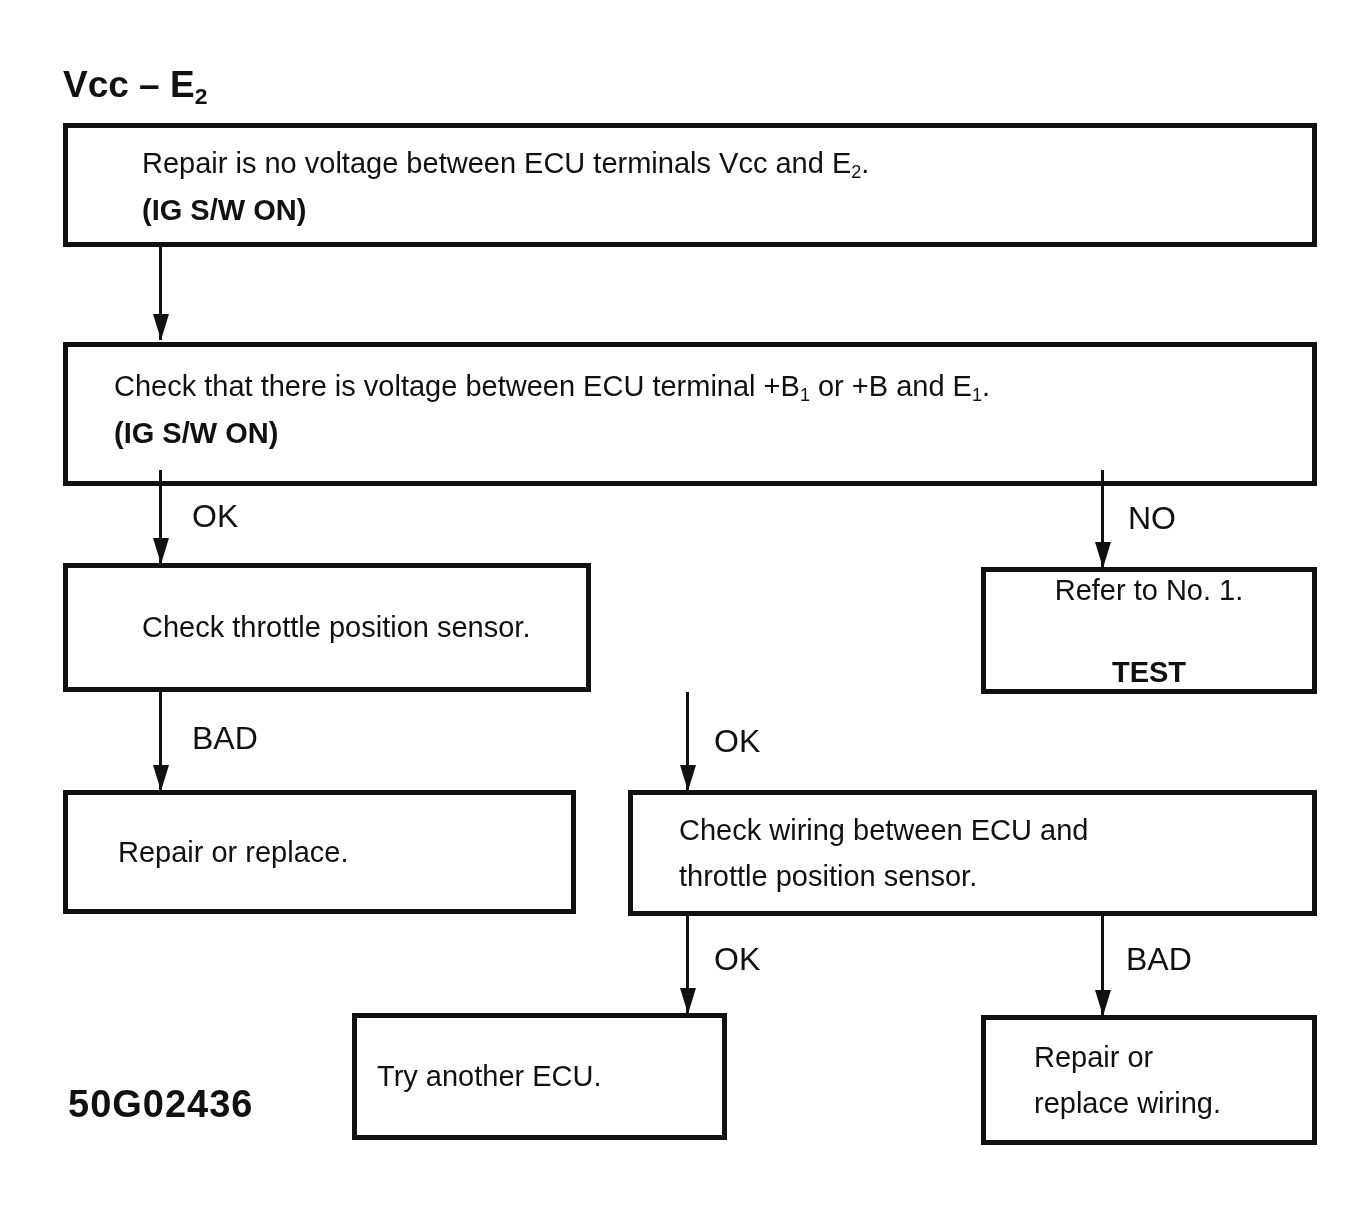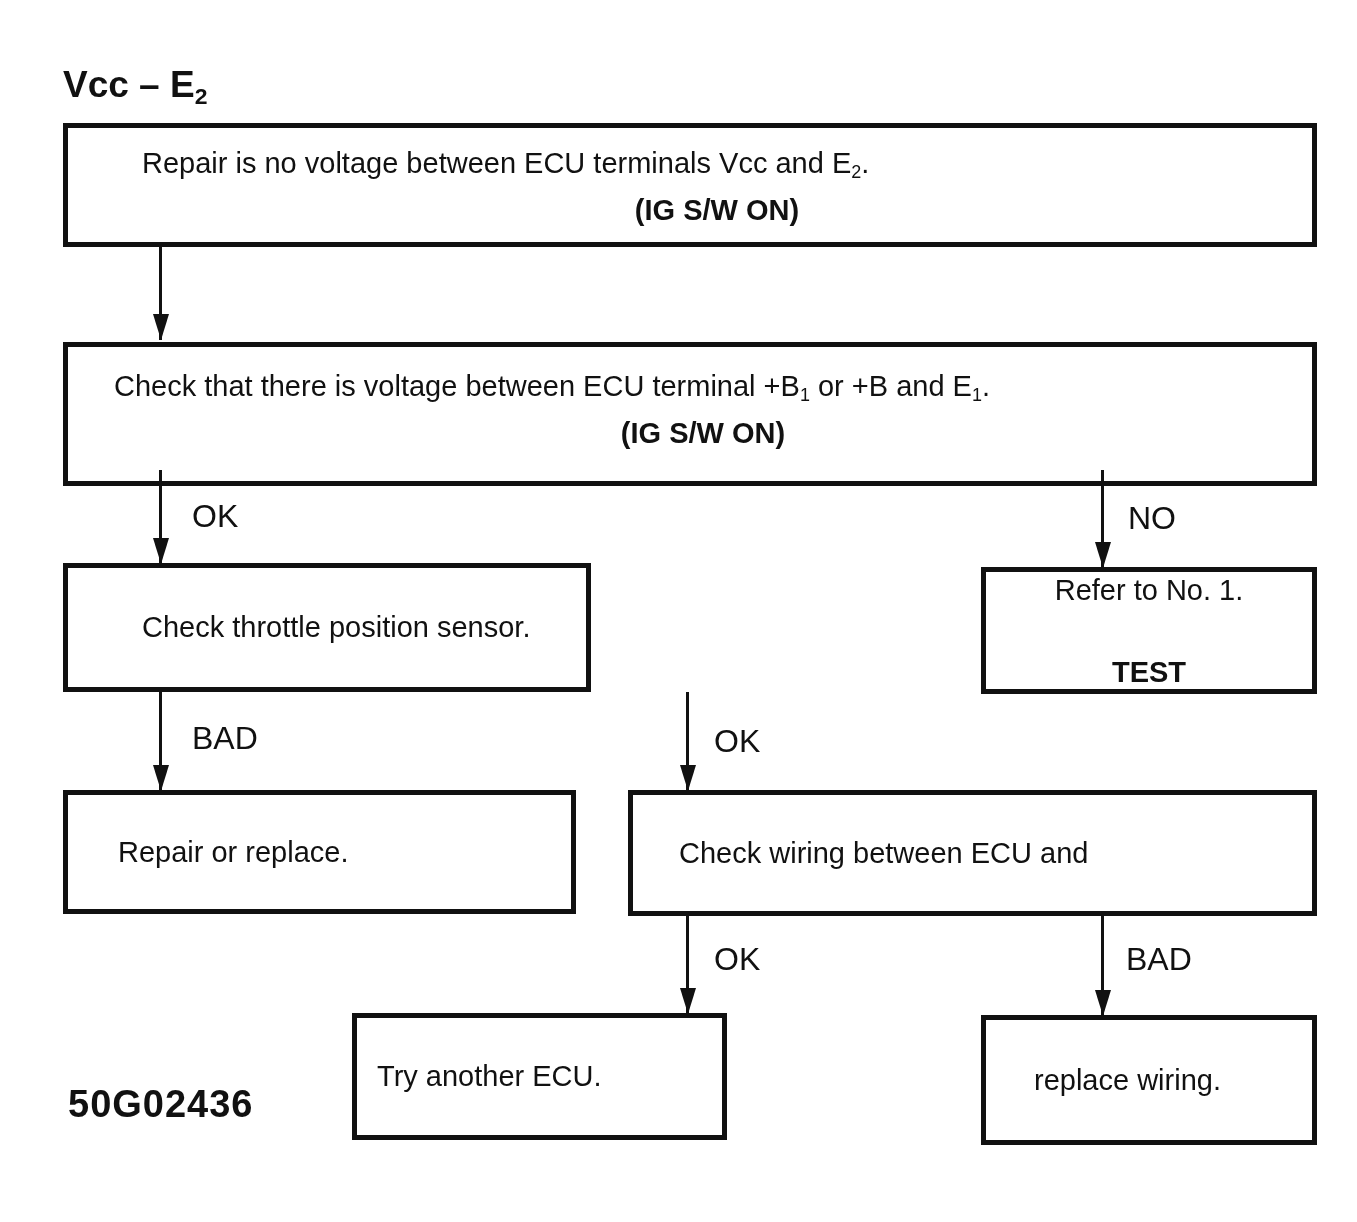--- a/index.html
+++ b/index.html
@@ -8,21 +8,21 @@
     position:relative; width:1357px; height:1222px;
     background:var(--paper); color:var(--ink);
     font-family:"Liberation Sans", sans-serif; overflow:hidden;
   }
   .box {
     position:absolute; box-sizing:border-box;
     border:5px solid var(--ink); background:var(--paper);
     font-size:29px; line-height:47px;
   }
   .flex-center { display:flex; flex-direction:column; justify-content:center; }
-  .bold { font-weight:bold;text-align:center; }
+  .bold { font-weight:bold; }
   sub { font-size:0.62em; vertical-align:baseline; position:relative; top:0.3em; line-height:0; }
   .arrow { position:absolute; width:3px; background:var(--ink); }
   .arrow::after {
     content:""; position:absolute; left:50%; bottom:0;
     transform:translateX(-50%);
     border-left:8px solid transparent; border-right:8px solid transparent;
     border-top:26px solid var(--ink);
   }
   .lbl { position:absolute; font-size:32px; line-height:36px; white-space:nowrap; }
 
@@ -92,31 +92,33 @@
 
   <div id="a5" class="arrow"></div>
   <div id="l-ok2" class="lbl">OK</div>
 
   <div id="b5" class="box flex-center">
     <div>Repair or replace.</div>
   </div>
 
   <div id="b6" class="box flex-center">
     <div>Check wiring between ECU and</div>
+    <div>throttle position sensor.</div>
   </div>
 
   <div id="a6" class="arrow"></div>
   <div id="l-ok3" class="lbl">OK</div>
 
   <div id="a7" class="arrow"></div>
   <div id="l-bad2" class="lbl">BAD</div>
 
   <div id="b7" class="box flex-center">
     <div>Try another ECU.</div>
   </div>
 
   <div id="b8" class="box flex-center">
+    <div>Repair or</div>
     <div>replace wiring.</div>
   </div>
 
   <div id="code">50G02436</div>
 
 </div>
 
 </body></html>

